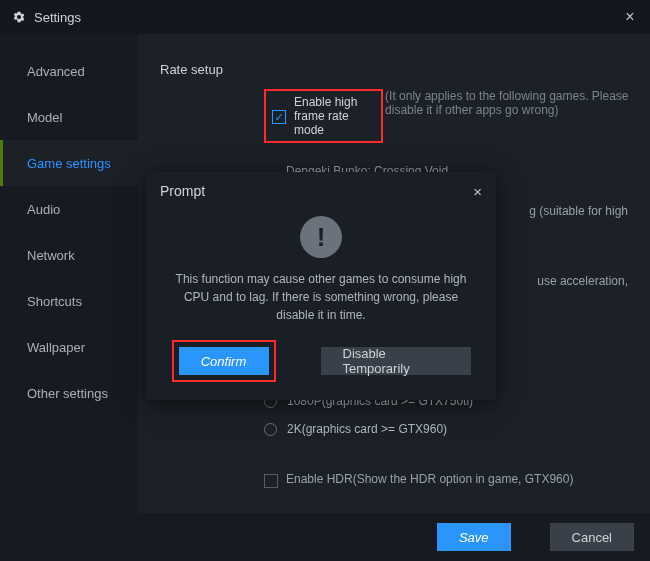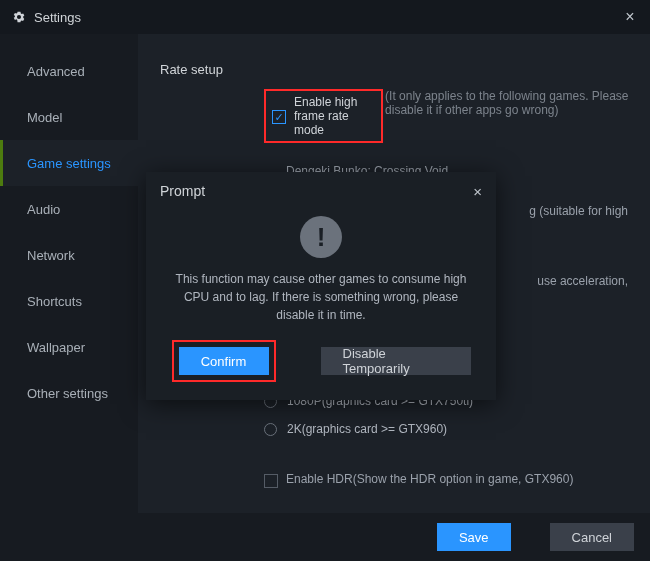--- a/index.html
+++ b/index.html
@@ -140,21 +140,21 @@
     gap: 14px;
   }
   .btn {
     height: 28px;
     padding: 0 22px;
     display: flex; align-items: center; justify-content: center;
     font-size: 13px;
     cursor: pointer;
     border: none;
   }
-  .btn-primary { background: #2a95ff; color: #fff; }
+  .btn-primary { background: #2a95ff; color: #fff; font-style: italic; }
   .btn-secondary { background: #3a404a; color: #cfd3d8; margin-left: 25px; }
 
   
   .modal {
     position: absolute;
     left: 146px; top: 172px;
     width: 350px;
     background: #1a1f25;
     box-shadow: 0 4px 24px rgba(0,0,0,.6);
     padding-bottom: 18px;

